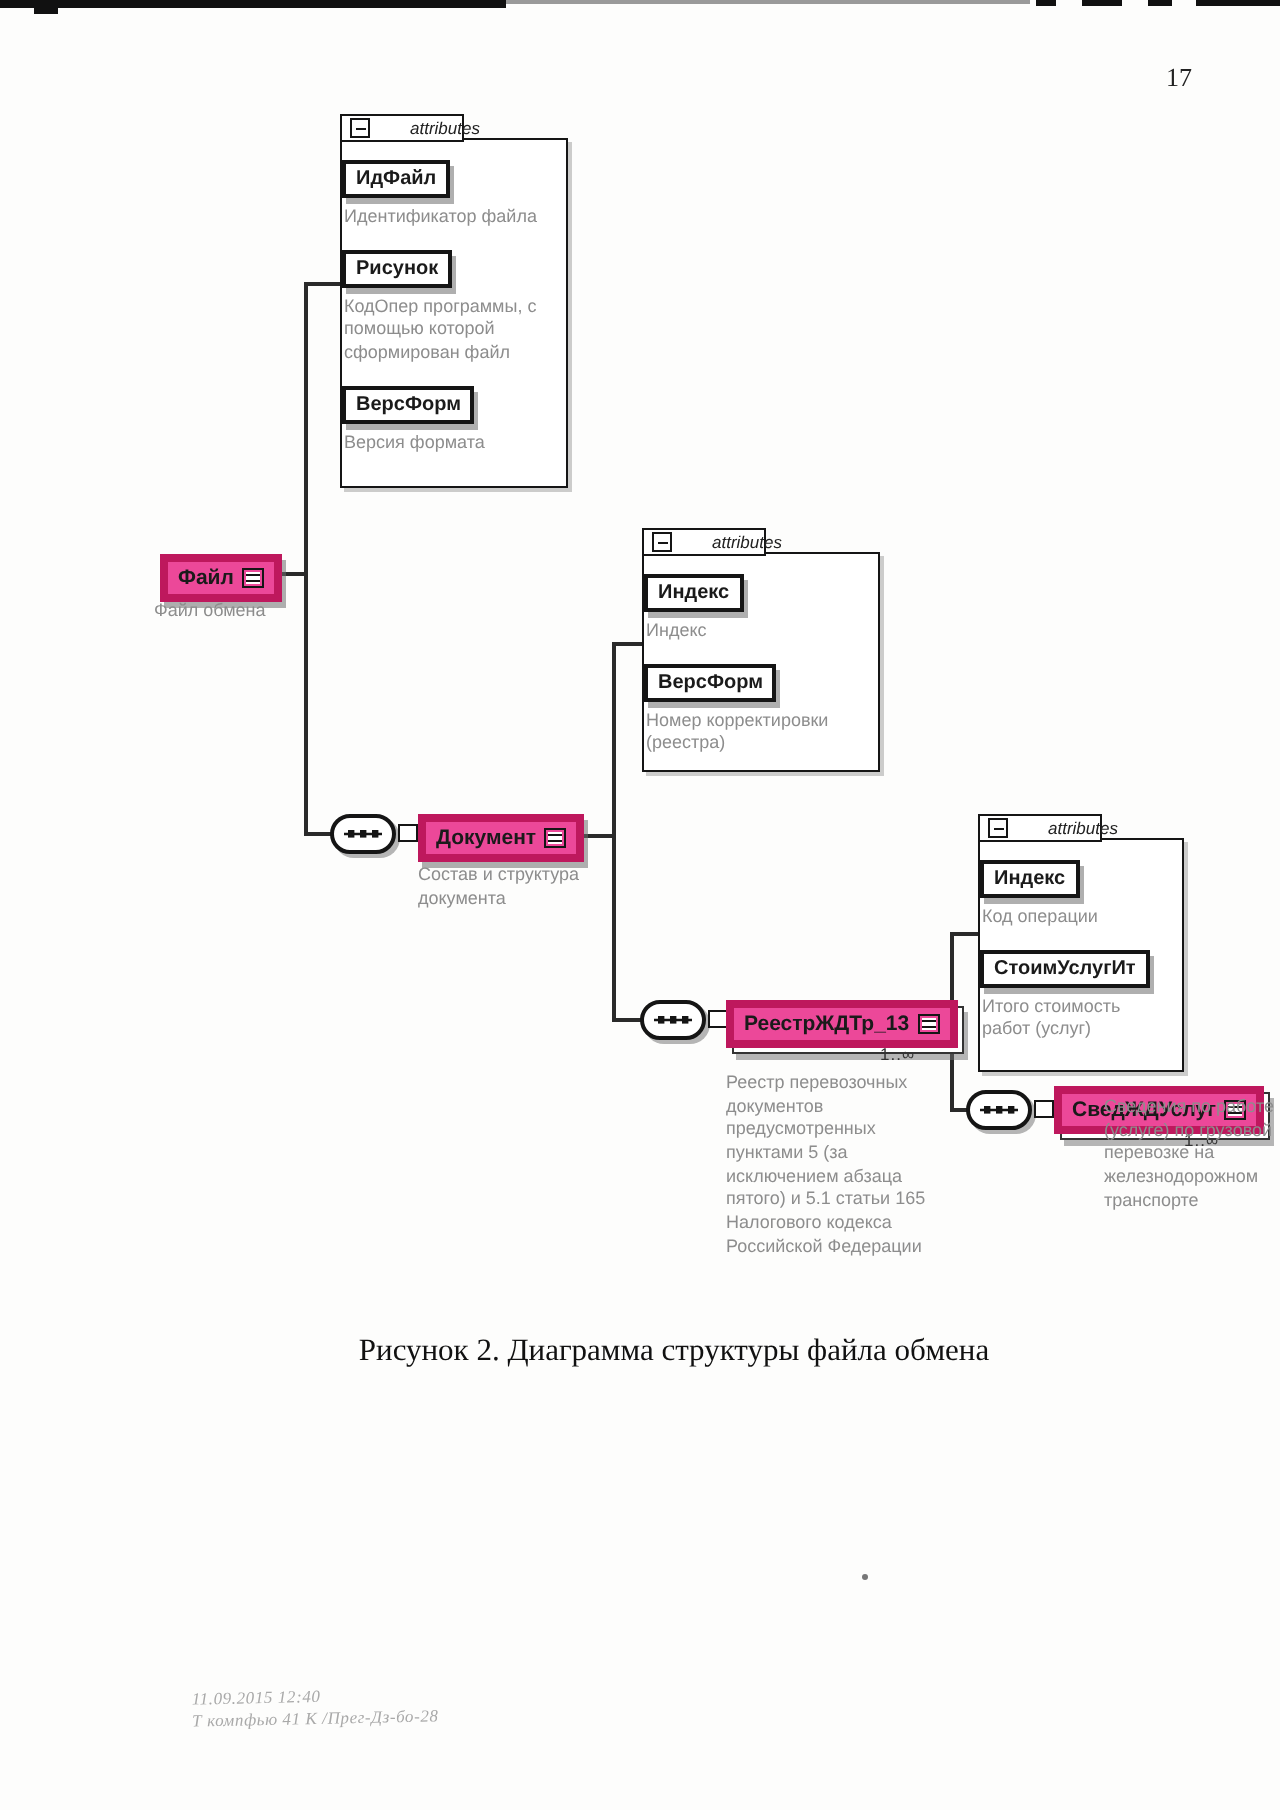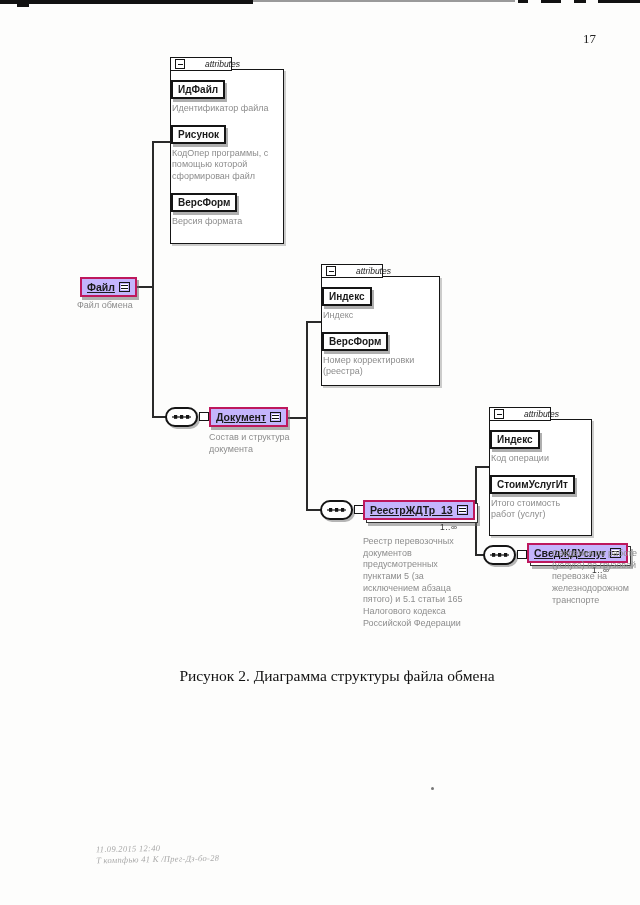--- a/index.html
+++ b/index.html
@@ -21,24 +21,23 @@
     font-family:Liberation Serif, serif;font-size:15.5px;color:#111;}
   .footer{position:absolute;left:96px;top:843px;transform:rotate(-1.2deg);
     font-family:"Liberation Serif",serif;font-style:italic;font-size:8.5px;
     color:#a9a9a9;line-height:1.35;letter-spacing:.3px;}
   
   .hl,.vl{position:absolute;background:#2a2a2a;}
   .hl{height:2px;} .vl{width:2px;}
   
   .el{
     position:absolute;display:inline-flex;align-items:center;gap:4px;
-    border:2px solid #be185d;background:#c4b5fd;
+    border:4px solid #be185d;background:#ec4899;
     padding:2px 5px;font-weight:bold;font-size:10.5px;white-space:nowrap;
     box-shadow:2px 3px 0 rgba(110,110,110,.55);
-    text-decoration:underline;
   }
   .el.multi{
     box-shadow:3px 3px 0 -1px #fff,3px 3px 0 0 #333,5px 6px 0 rgba(110,110,110,.5);
   }
   .conn{
     flex:0 0 auto;width:11px;height:10px;border:1.5px solid #151515;background:#fff;
     background-image:repeating-linear-gradient(to bottom,transparent 0 2px,#151515 2px 3px);
     background-clip:content-box;padding:1px;box-sizing:border-box;
   }
   .eldesc{position:absolute;font-size:9px;line-height:1.3;color:#8d8d8d;}

